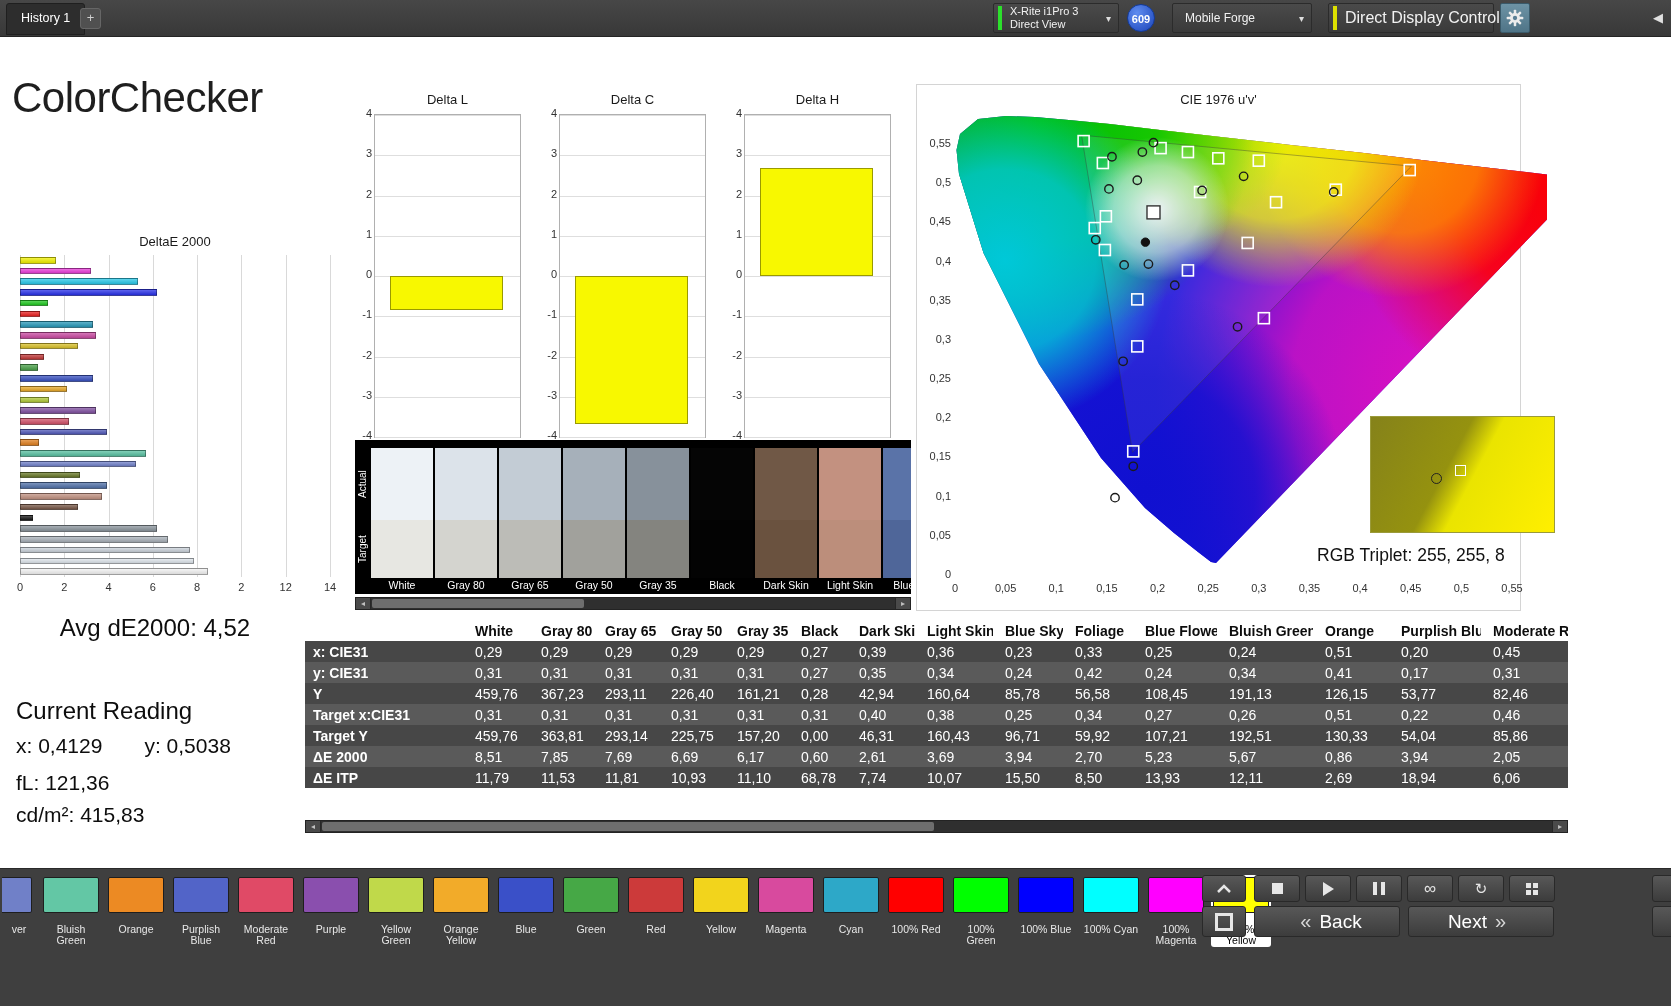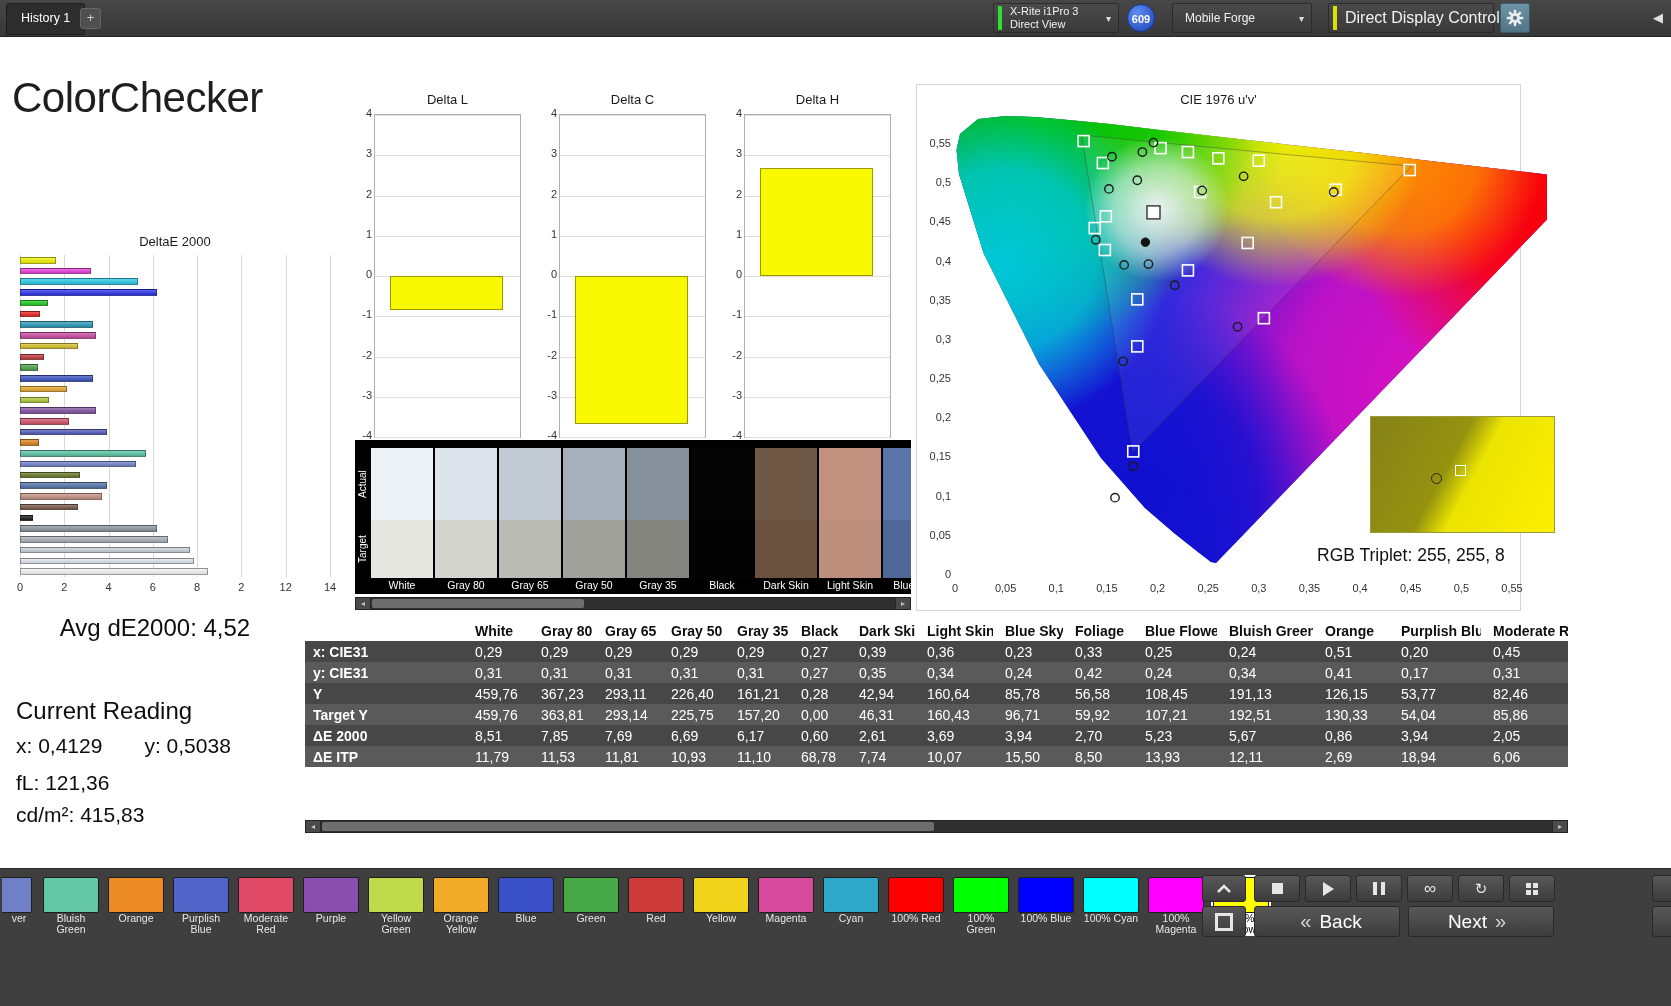--- a/index.html
+++ b/index.html
@@ -97,21 +97,21 @@
   .results tbody tr:nth-child(even){background:#5a5a5a;}
   .results tbody th{color:#fff;font-weight:bold;text-align:left;padding:1px 8px;white-space:nowrap;height:19px;}
   .results td{color:#fff;text-align:left;padding:1px 0 1px 12px;white-space:nowrap;overflow:hidden;}
 
   
   .bottombar{position:absolute;left:0;top:868px;width:1671px;height:138px;background:#3f3f3f;
              border-top:1px solid #2a2a2a;}
   .patch-row{position:absolute;left:2px;top:6px;display:flex;align-items:flex-start;}
   .pbtn{width:56px;margin-right:5px;flex:none;text-align:center;border-radius:3px;padding:2px 2px 1px;box-sizing:content-box;}
   .pbtn .sw{height:36px;border:1px solid #1e1e1e;border-radius:2px;box-sizing:border-box;}
-  .pbtn .lbl{font-size:10.5px;line-height:11px;color:#e8e8e8;margin-top:0;min-height:22px;}
+  .pbtn .lbl{font-size:10.5px;line-height:11px;color:#e8e8e8;margin-top:11px;min-height:22px;}
   .pbtn.selected{background:#fff;}
   .pbtn.selected .lbl{color:#000;}
   .pbtn.partial{width:30px;overflow:hidden;}
   .pbtn.partial .sw{width:56px;margin-left:-28px;}
 
   .tr-btn{position:absolute;background:linear-gradient(#585858,#3c3c3c);border:1px solid #292929;
           border-radius:3px;display:flex;align-items:center;justify-content:center;color:#e4e4e4;box-sizing:border-box;}
   .ic-stop{width:11px;height:11px;background:#e6e6e6;}
   .ic-play{width:0;height:0;border-left:11px solid #e6e6e6;border-top:7px solid transparent;border-bottom:7px solid transparent;}
   .ic-pausebars{display:flex;}
@@ -603,20 +603,38 @@
             <td>160,64</td>
             <td>85,78</td>
             <td>56,58</td>
             <td>108,45</td>
             <td>191,13</td>
             <td>126,15</td>
             <td>53,77</td>
             <td>82,46</td>
           </tr>
           <tr>
+            <th>Target x:CIE31</th>
+            <td>0,31</td>
+            <td>0,31</td>
+            <td>0,31</td>
+            <td>0,31</td>
+            <td>0,31</td>
+            <td>0,31</td>
+            <td>0,40</td>
+            <td>0,38</td>
+            <td>0,25</td>
+            <td>0,34</td>
+            <td>0,27</td>
+            <td>0,26</td>
+            <td>0,51</td>
+            <td>0,22</td>
+            <td>0,46</td>
+          </tr>
+          <tr>
             <th>Target Y</th>
             <td>459,76</td>
             <td>363,81</td>
             <td>293,14</td>
             <td>225,75</td>
             <td>157,20</td>
             <td>0,00</td>
             <td>46,31</td>
             <td>160,43</td>
             <td>96,71</td>

